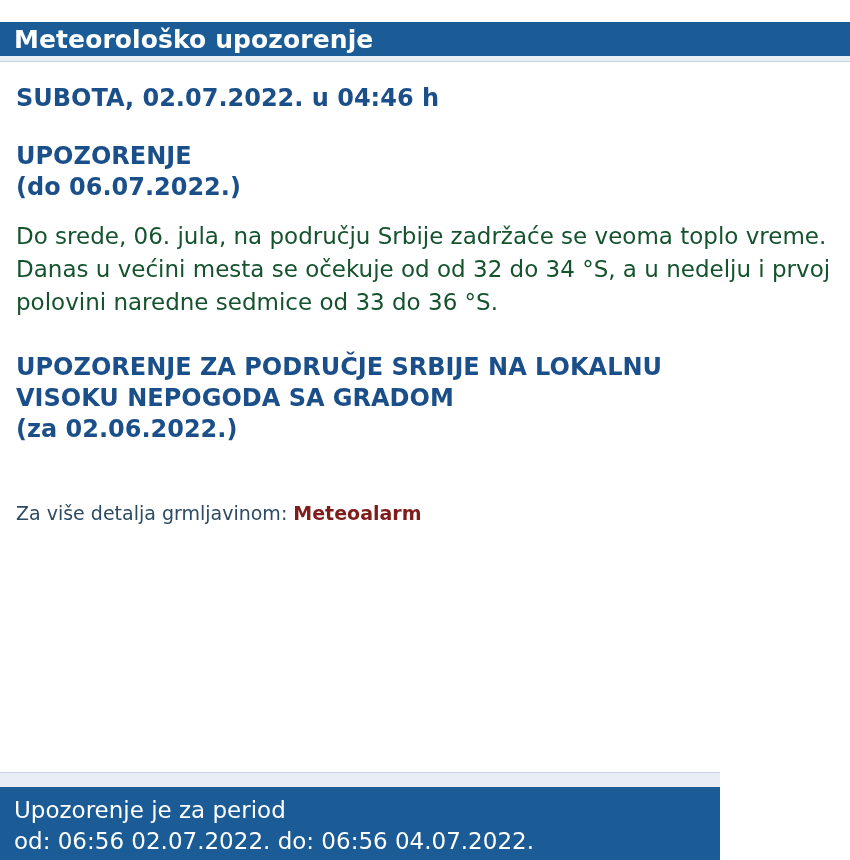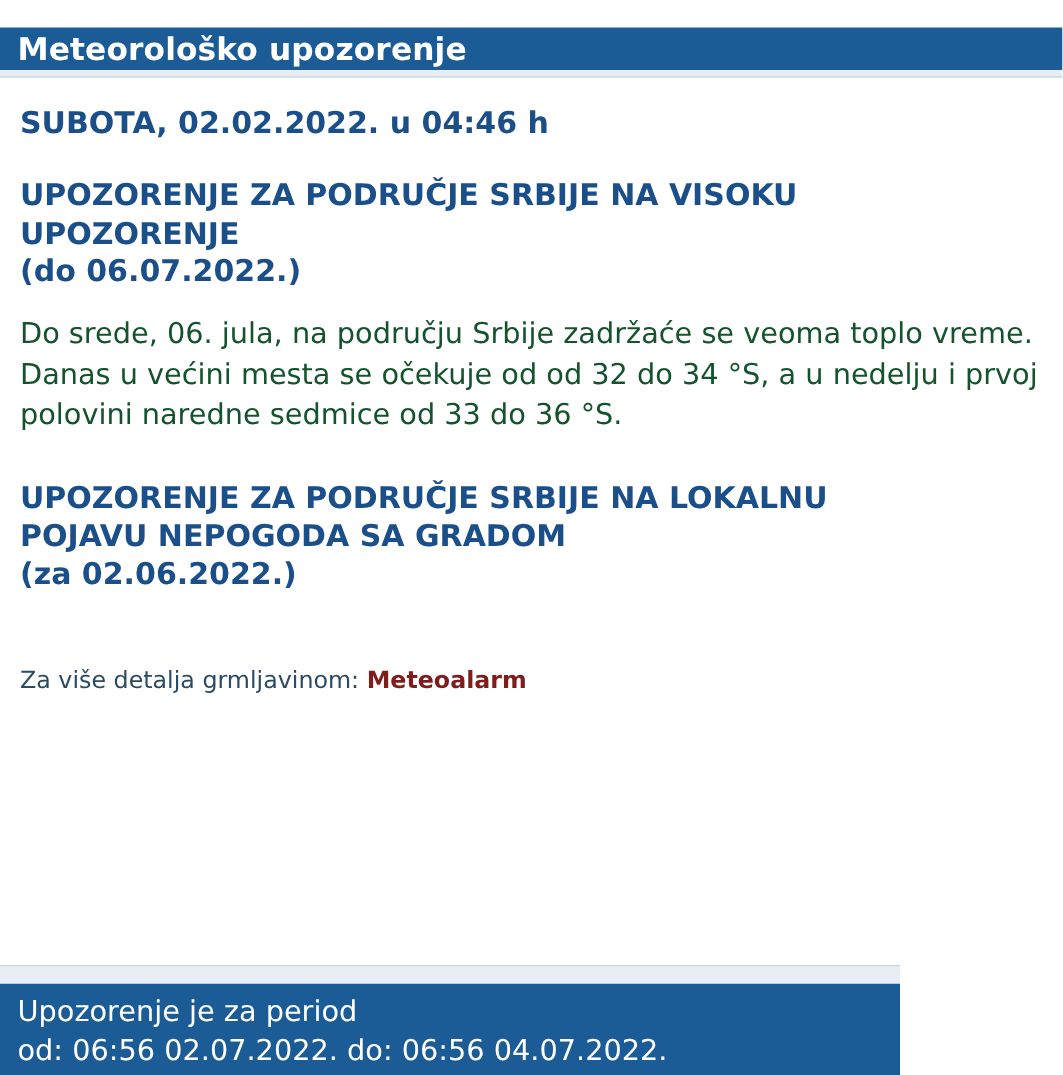--- a/index.html
+++ b/index.html
@@ -104,33 +104,32 @@
 </head>
 <body>
 
 <div class="page">
 
   <div class="title-bar">Meteorološko upozorenje</div>
   <div class="title-bar-underline"></div>
 
   <div class="content">
 
-    <div class="datetime">SUBOTA, 02.02.2022. u 04:46 h</div>
+    <div class="datetime">SUBOTA, 02.07.2022. u 04:46 h</div>
 
     <div class="warn-head">
-      <span>UPOZORENJE ZA PODRUČJE SRBIJE NA VISOKU</span>
       <span class="sub">UPOZORENJE</span>
       <span class="sub">(do 06.07.2022.)</span>
     </div>
 
     <div class="warn-body">Do srede, 06. jula, na području Srbije zadržaće se veoma toplo vreme. Danas u većini mesta se očekuje od od 32 do 34 °S, a u nedelju i prvoj polovini naredne sedmice od 33 do 36 °S.</div>
 
     <div class="warn-head">
       <span>UPOZORENJE ZA PODRUČJE SRBIJE NA LOKALNU</span>
-      <span class="sub">POJAVU NEPOGODA SA GRADOM</span>
+      <span class="sub">VISOKU NEPOGODA SA GRADOM</span>
       <span class="sub">(za 02.06.2022.)</span>
     </div>
 
 
     <div class="more">
       <span>Za više detalja grmljavinom:</span>
       <a href="#">Meteoalarm</a>
     </div>
 
   </div>

